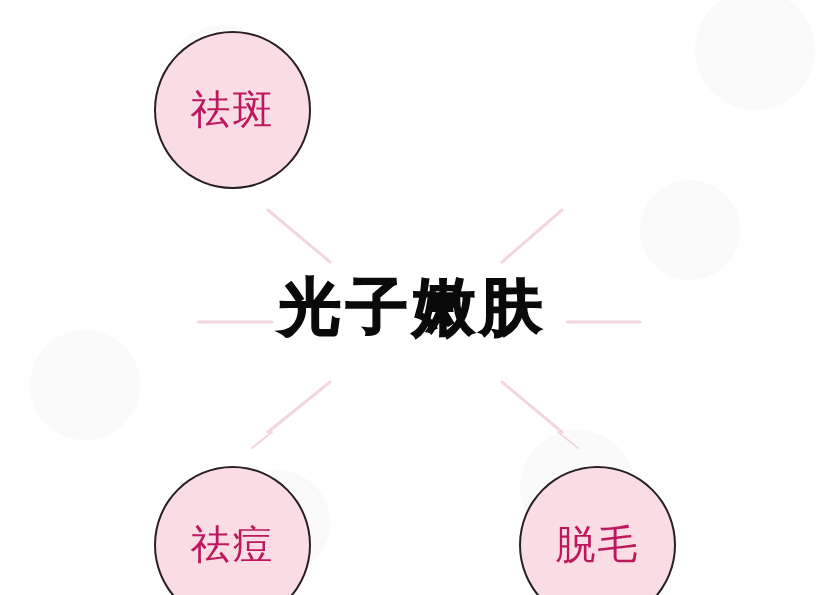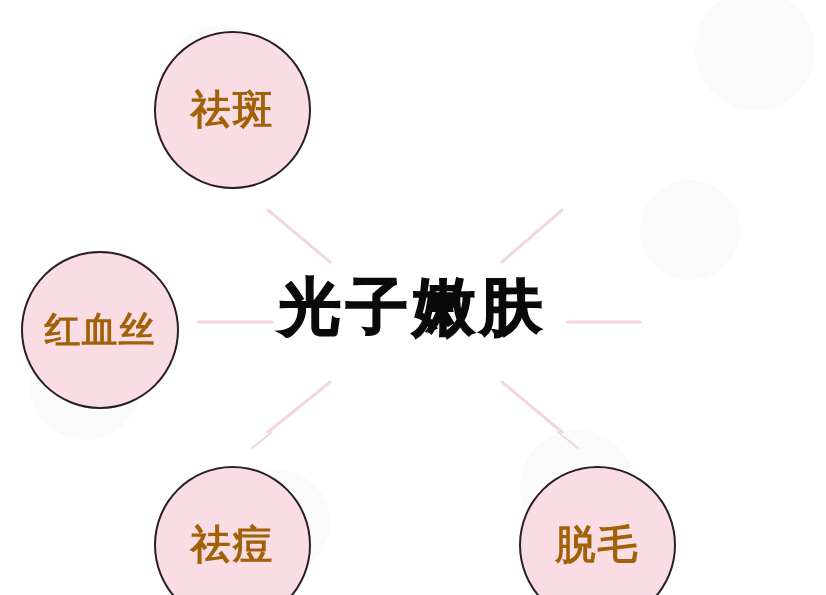--- a/index.html
+++ b/index.html
@@ -43,24 +43,24 @@
     border-radius: 50%;
     background: #fadce5;
     border: 2px solid #2a2024;
     box-sizing: border-box;
     display: flex;
     align-items: center;
     justify-content: center;
     text-align: center;
   }
   .node-label {
-    color: #a16207;
+    color: #be185d;
     font-family: "DejaVu Sans", "Liberation Sans", sans-serif;
     font-size: 40px;
-    font-weight: 700;
+    font-weight: 400;
     line-height: 1.04;
     letter-spacing: 2px;
     white-space: pre-line;
     -webkit-font-smoothing: antialiased;
   }
   .node-label.two-line {
     font-size: 37px;
     line-height: 1.06;
     letter-spacing: 1px;
   }
@@ -124,23 +124,20 @@
     </g>
   </svg>
 
   <div id="center-title">光子嫩肤</div>
 
   <div class="node" id="node-qubanian">
     <span class="node-label">祛斑</span>
   </div>
 
 
-  <div class="node" id="node-hongxuesi">
-    <span class="node-label">红血丝</span>
-  </div>
 
 
   <div class="node" id="node-qudou">
     <span class="node-label">祛痘</span>
   </div>
 
   <div class="node" id="node-tuomao">
     <span class="node-label">脱毛</span>
   </div>
 

